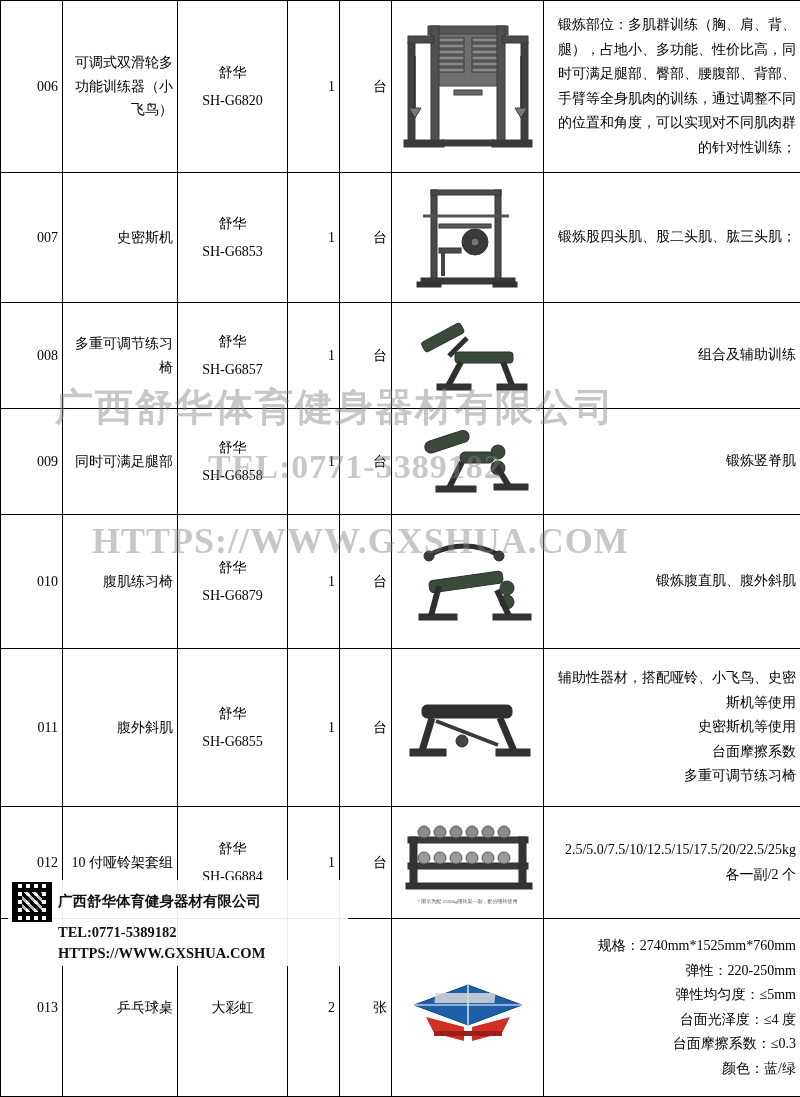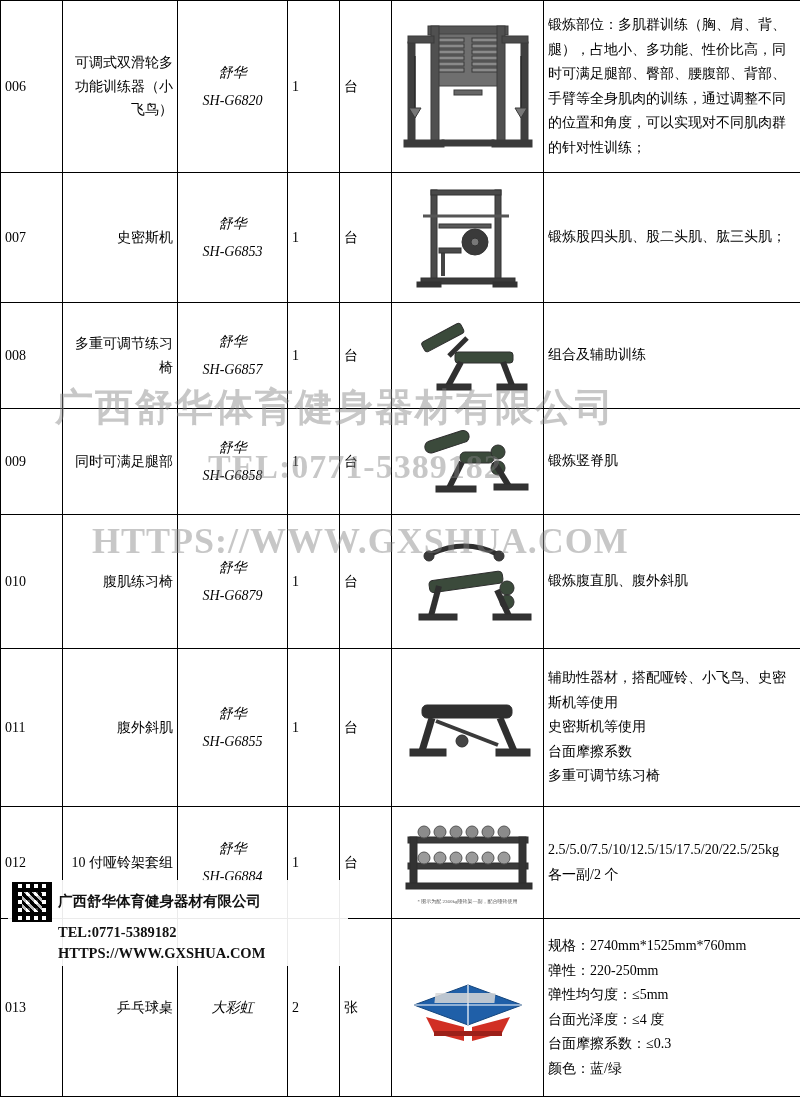--- a/index.html
+++ b/index.html
@@ -28,29 +28,29 @@
     padding: 2px 4px;
   }
   col.c-no    { width: 62px; }
   col.c-name  { width: 115px; }
   col.c-brand { width: 110px; }
   col.c-qty   { width: 52px; }
   col.c-unit  { width: 52px; }
   col.c-img   { width: 152px; }
   col.c-desc  { width: 257px; }
 
-  td.no, td.qty, td.unit { text-align: left; margin-top: 48px; }
+  td.no, td.qty, td.unit { text-align: right; margin-top: 48px; }
   td.name { text-align: right; line-height: 1.7; }
-  td.brand { text-align: center; line-height: 2.0; font-style: italic; }
+  td.brand { text-align: center; line-height: 2.0; }
   td.desc {
     text-align: left;
     line-height: 1.75;
     padding: 6px 8px;
   }
-  td.desc .ln { display: block; }
+  td.desc .ln { display: block; text-align: right; }
   td.img {
     text-align: center;
     padding: 4px 2px;
   }
   .imgbox {
     display: block;
     margin: 0 auto;
     position: relative;
   }
 

